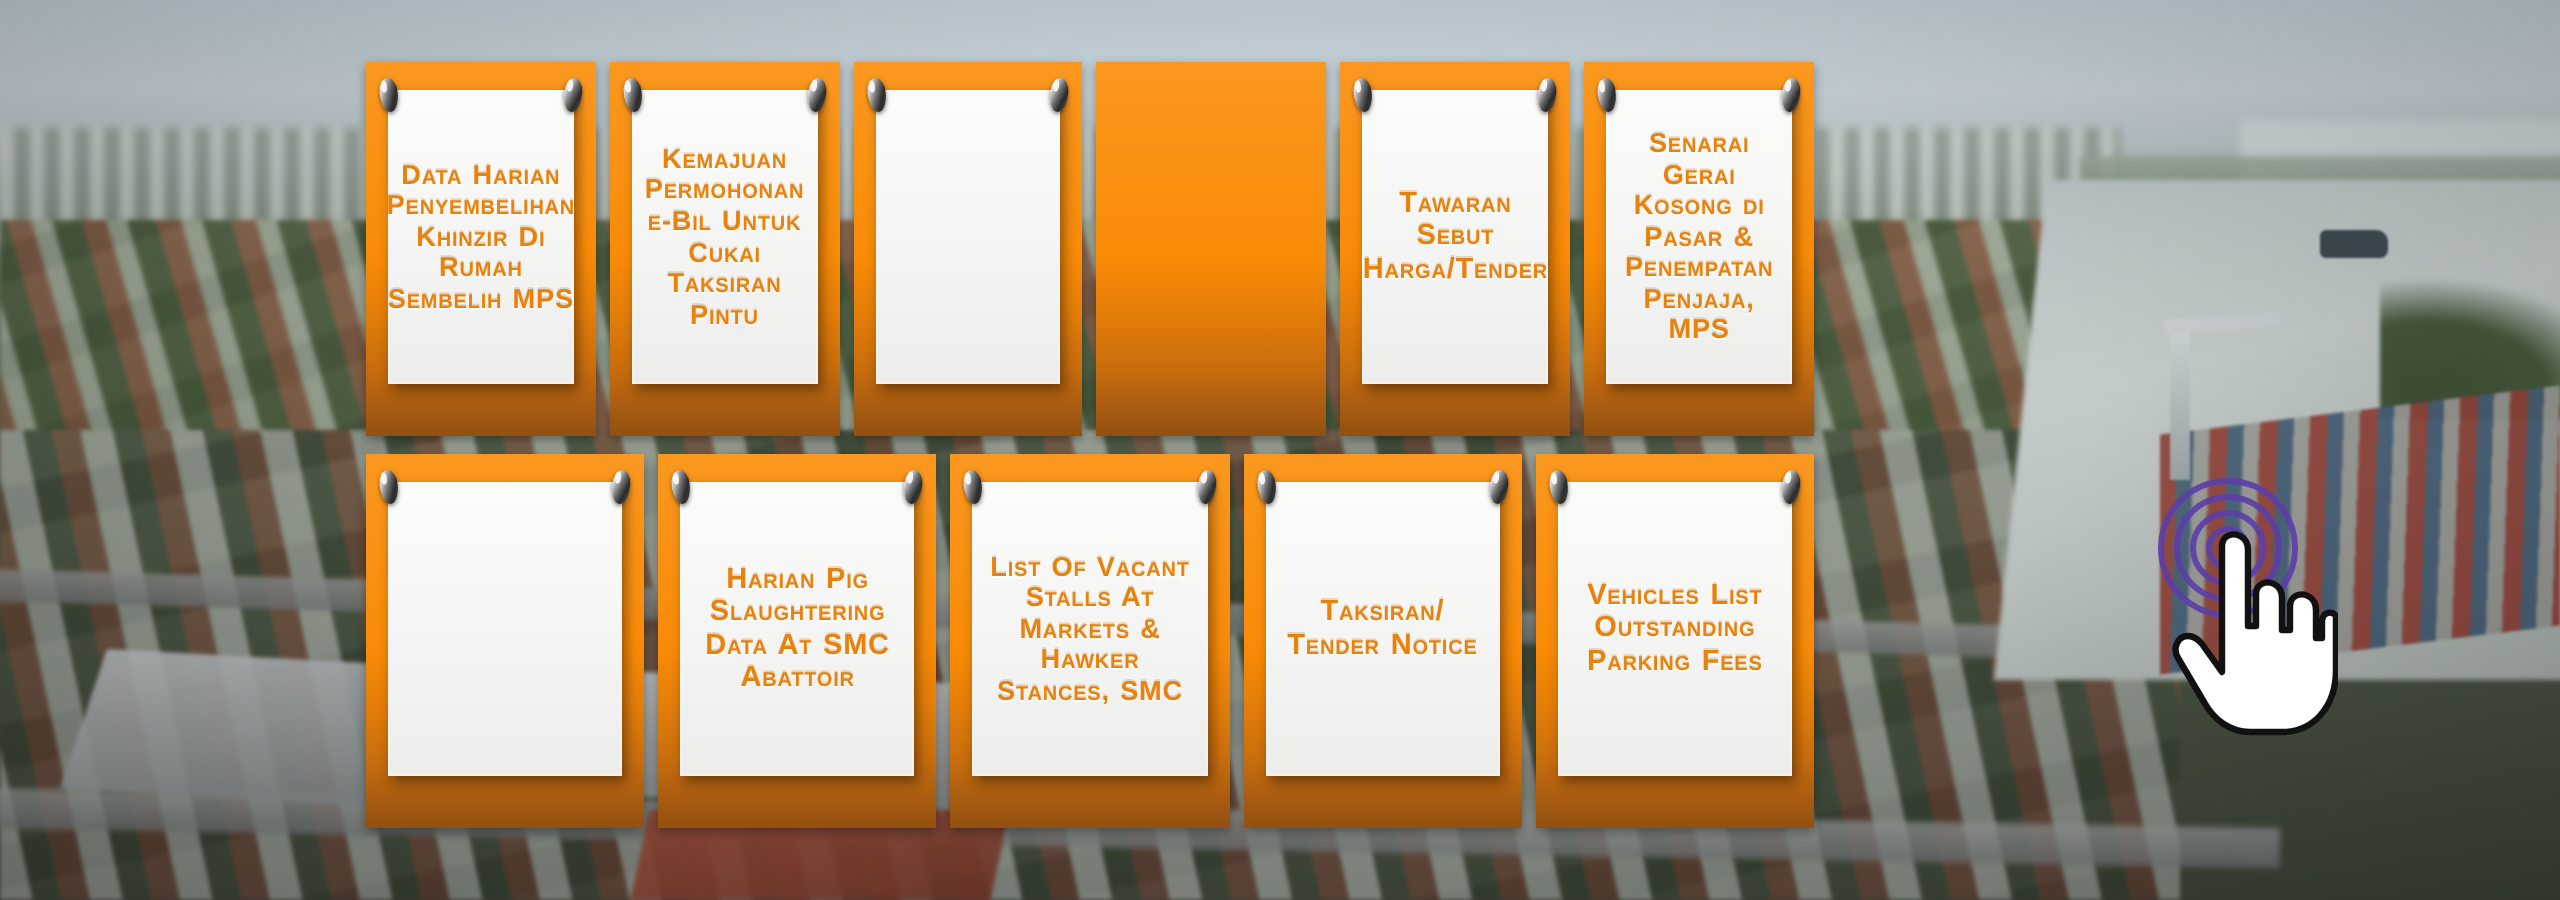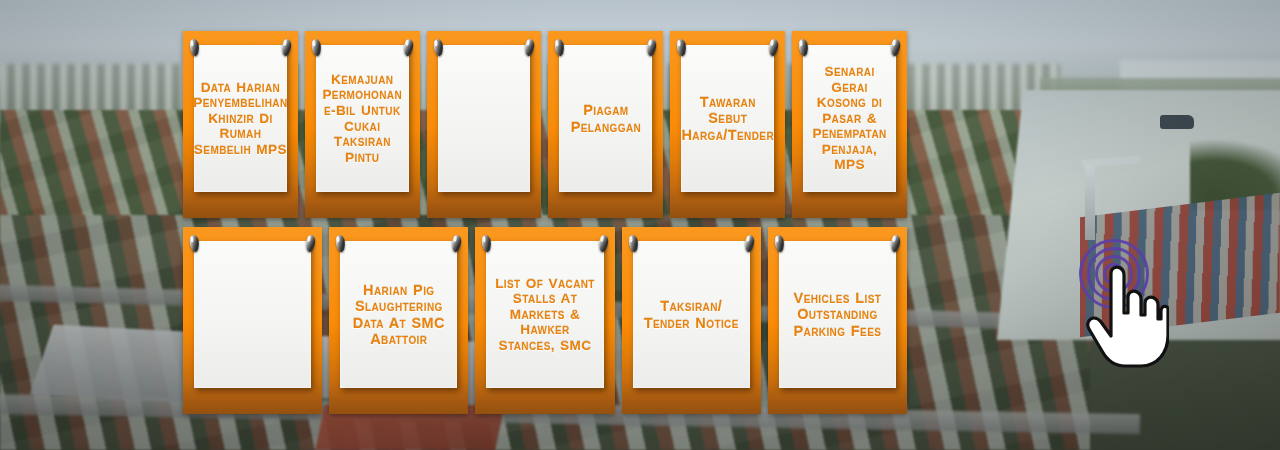--- a/index.html
+++ b/index.html
@@ -275,25 +275,20 @@
       </div>
       <div class="card long">
         <div class="sheen"></div>
         <div class="paper">
           <span class="pin left"></span>
           <span class="pin right"></span>
         </div>
       </div>
       <div class="card">
         <div class="sheen"></div>
-        <div class="paper">
-          <span class="pin left"></span>
-          <span class="pin right"></span>
-          <p class="card-title">Piagam Pelanggan</p>
-        </div>
       </div>
       <div class="card">
         <div class="sheen"></div>
         <div class="paper">
           <span class="pin left"></span>
           <span class="pin right"></span>
           <p class="card-title">Tawaran Sebut Harga/Tender</p>
         </div>
       </div>
       <div class="card long">

